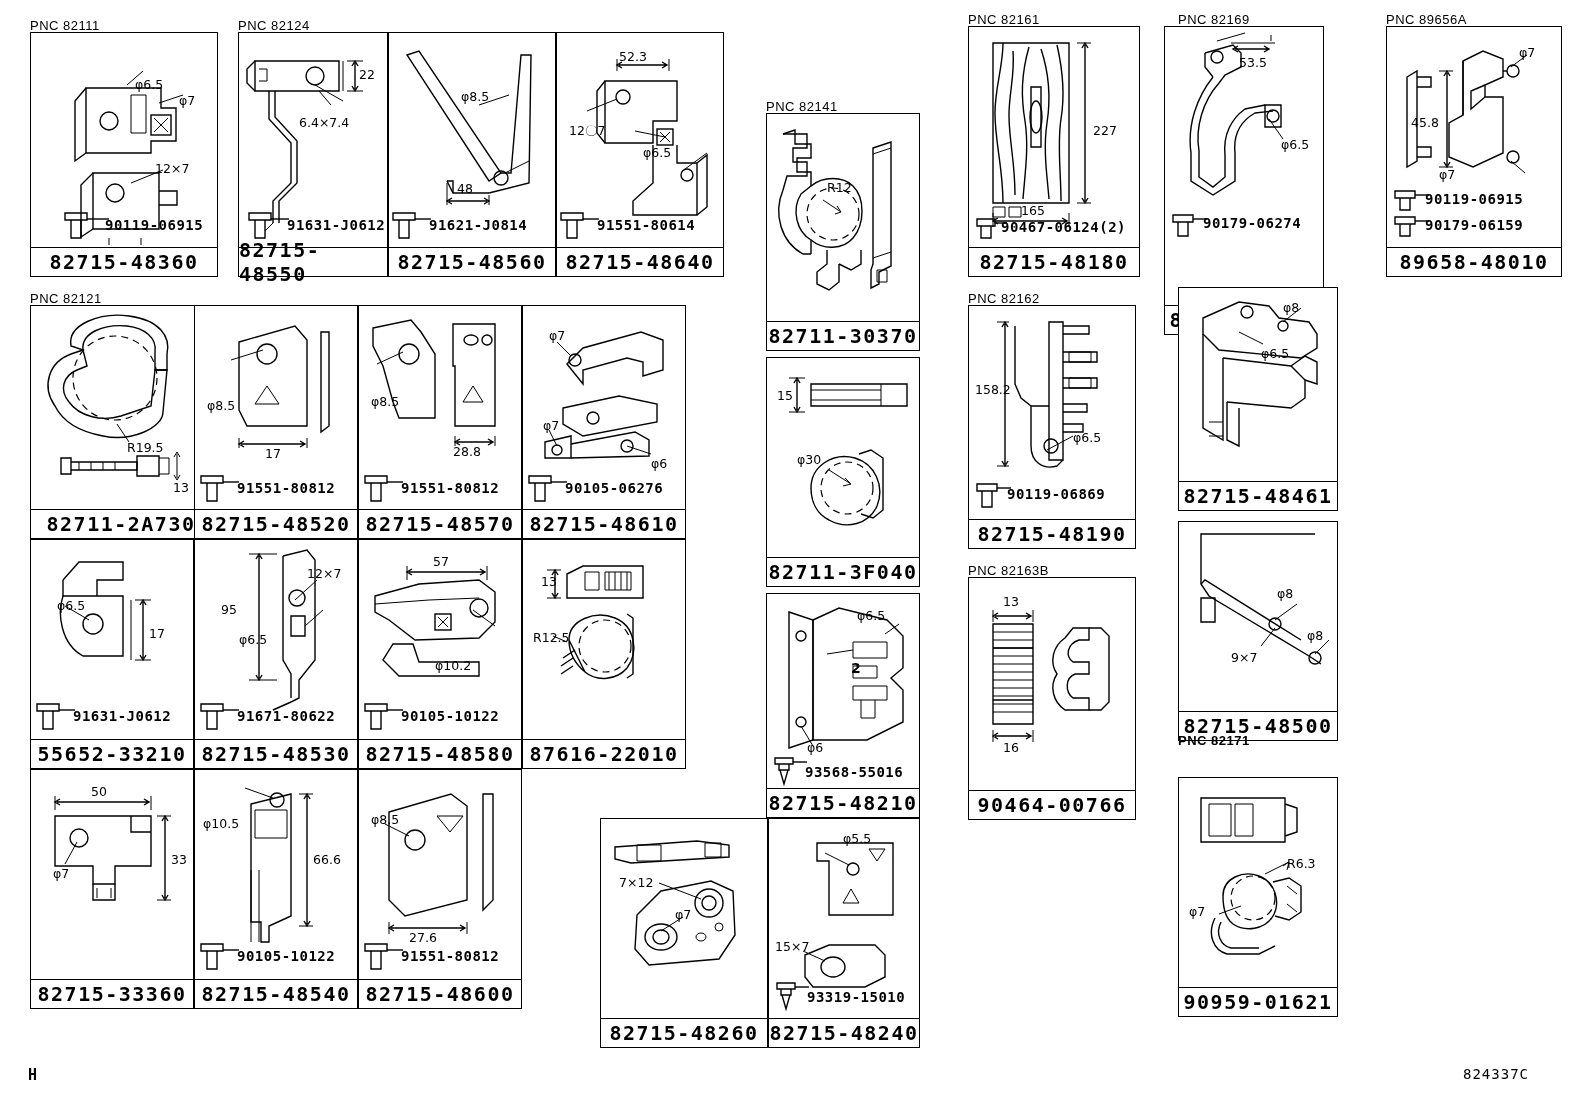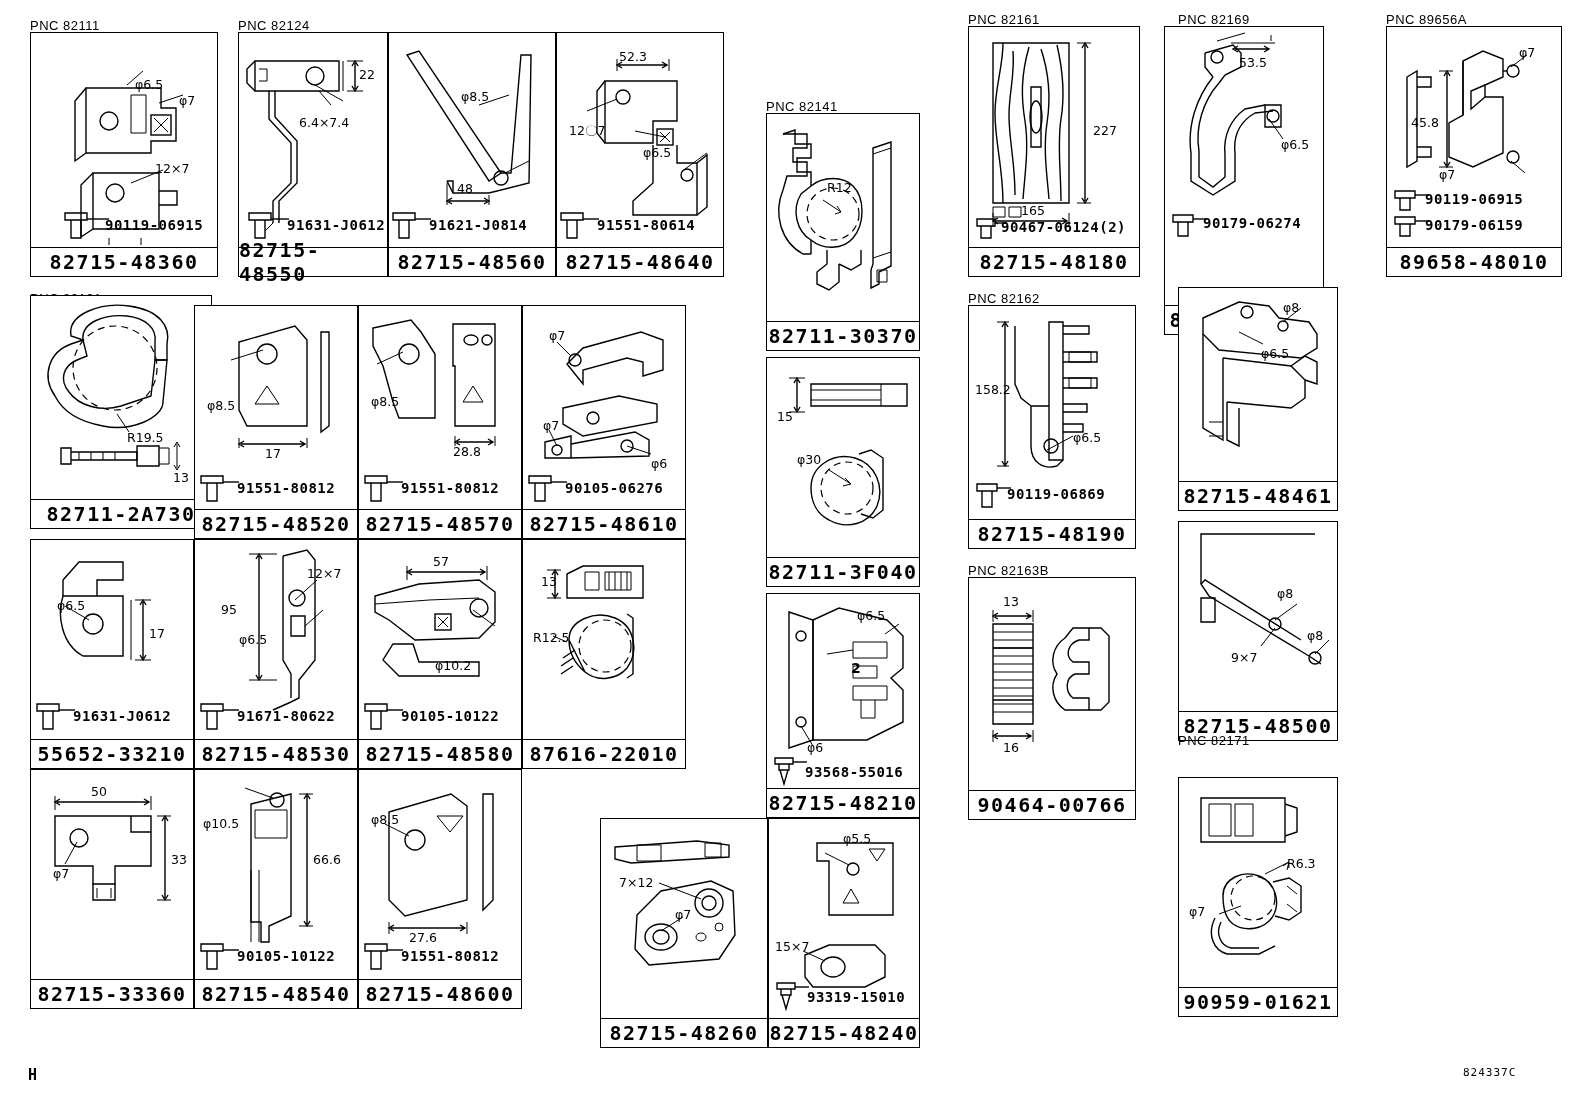--- a/index.html
+++ b/index.html
@@ -8,21 +8,21 @@
   .cell{position:absolute;border:1.5px solid #000;box-sizing:border-box;background:#fff;}
   .pnc{position:absolute;font-size:13px;letter-spacing:.5px;white-space:nowrap;}
   .partno{position:absolute;left:0;right:0;bottom:0;height:28px;border-top:1.5px solid #000;
           display:flex;align-items:center;justify-content:center;font-size:20px;letter-spacing:1.5px;
           font-family:"DejaVu Sans Mono",monospace;font-weight:bold;}
   .art{position:absolute;left:0;right:0;top:0;bottom:28px;overflow:hidden;}
   .art svg{position:absolute;left:0;top:0;}
   .boltlbl{position:absolute;font-size:14px;font-family:"DejaVu Sans Mono",monospace;font-weight:bold;white-space:nowrap;letter-spacing:.5px;}
   .dim{position:absolute;font-size:12.5px;font-family:"DejaVu Sans",sans-serif;white-space:nowrap;}
   .footL{position:absolute;left:28px;top:1066px;font-size:15px;font-weight:bold;font-family:"DejaVu Sans Mono",monospace;}
-  .footR{position:absolute;left:1463px;top:1066px;font-size:11px;font-family:"DejaVu Sans Mono",monospace;letter-spacing:1px;}
+  .footR{position:absolute;left:1463px;top:1066px;font-size:14px;font-family:"DejaVu Sans Mono",monospace;letter-spacing:1px;}
   svg{shape-rendering:geometricPrecision;}
   .ln{stroke:#000;stroke-width:1.4;fill:none;}
   .lnT{stroke:#000;stroke-width:1;fill:none;}
   .dash{stroke:#000;stroke-width:1.2;fill:none;stroke-dasharray:7 5;}
 </style>
 </head>
 <body>
 
 <div class="sheet">
 
@@ -131,21 +131,21 @@
       <svg width="168" height="40" viewBox="0 0 168 40" style="top:174px;">
         <path class="ln" d="M4 6 h22 v7 h-22 z M10 13 h10 v18 h-10 z"></path>
         <path class="ln" d="M26 12 h16"></path>
       </svg>
       <div class="boltlbl" style="left:40px;top:184px;">91551-80614</div>
     </div>
     <div class="partno">82715-48640</div>
   </div>
 
   <div class="pnc" style="left:30px;top:291px;">PNC 82121</div>
-  <div class="cell" style="left:30px;top:295px;width:182px;height:234px;">
+  <div class="cell" style="left:30px;top:305px;width:182px;height:234px;">
     <div class="art">
       <svg width="164" height="206" viewBox="0 0 164 206">
         <path class="ln" d="M40 40 C36 18 70 6 98 10 C128 14 140 30 136 48 L136 64 L124 64 L124 46 C126 32 114 22 96 20 C74 18 50 26 52 44 Z"></path>
         <path class="ln" d="M24 100 C10 80 18 56 40 48 L52 44 L56 60 L46 64 C32 70 28 84 38 96 C48 110 70 116 90 110 L120 100 L124 64 L136 64 L132 106 C132 122 100 136 72 130 C50 126 32 116 24 100 Z"></path>
         <circle class="dash" cx="84" cy="72" r="42"></circle>
         <path class="lnT" d="M86 118 L98 136"></path>
         <path class="ln" d="M30 152 h10 v16 h-10 z M40 156 h66 v8 h-66 z"></path>
         <path class="lnT" d="M48 156 v8 M60 156 v8 M72 156 v8 M84 156 v8"></path>
         <path class="ln" d="M106 150 h22 v20 h-22 z"></path>
         <path class="lnT" d="M128 152 h10 v16 h-10"></path>
@@ -414,21 +414,21 @@
       <svg width="154" height="202" viewBox="0 0 154 202">
         <path class="ln" d="M44 26 h96 v22 h-96 z"></path>
         <path class="lnT" d="M44 32 h70 M44 42 h70 M114 26 v22"></path>
         <path class="lnT" d="M22 20 h16 M22 54 h16"></path>
         <path class="ln" d="M30 22 v30 M27 25 L30 20 L33 25 M27 49 L30 54 L33 49"></path>
         <path class="ln" d="M44 130 C44 108 66 94 88 100 C108 106 118 128 110 148 C102 166 80 172 62 162 C50 156 44 144 44 130 Z"></path>
         <path class="ln" d="M92 96 L104 92 L116 100 L116 152 L106 160 L94 156"></path>
         <circle class="dash" cx="80" cy="130" r="26"></circle>
         <path class="lnT" d="M62 112 L84 126 M78 120 L84 126 L76 128"></path>
       </svg>
-      <div class="dim" style="left:10px;top:30px;margin-top:21px;">15</div>
+      <div class="dim" style="left:10px;top:30px;">15</div>
       <div class="dim" style="left:30px;top:94px;">φ30</div>
     </div>
     <div class="partno">82711-3F040</div>
   </div>
 
   <div class="cell" style="left:766px;top:593px;width:154px;height:225px;">
     <div class="art">
       <svg width="154" height="197" viewBox="0 0 154 197">
         <path class="ln" d="M22 18 L46 26 L46 146 L22 154 Z"></path>
         <ellipse class="ln" cx="34" cy="42" rx="5" ry="5"></ellipse>
@@ -638,21 +638,21 @@
         <path class="lnT" d="M136 132 L150 118"></path>
         <path class="lnT" d="M96 106 L82 124"></path>
       </svg>
       <div class="dim" style="left:98px;top:64px;">φ8</div>
       <div class="dim" style="left:128px;top:106px;">φ8</div>
       <div class="dim" style="left:52px;top:128px;">9×7</div>
     </div>
     <div class="partno">82715-48500</div>
   </div>
 
-  <div class="pnc" style="left:1178px;top:733px;">PNC 82171</div>
+  <div class="pnc" style="left:1178px;top:733px;font-weight:bold;">PNC 82171</div>
   <div class="cell" style="left:1178px;top:777px;width:160px;height:240px;">
     <div class="art">
       <svg width="160" height="212" viewBox="0 0 160 212">
         <path class="ln" d="M22 20 h84 v44 h-84 z"></path>
         <path class="lnT" d="M30 26 h22 v32 h-22 z M56 26 h18 v32 h-18 z"></path>
         <path class="ln" d="M106 26 L118 30 L118 54 L106 58"></path>
         <path class="ln" d="M44 118 C44 100 64 92 80 98 C96 104 102 124 94 138 C86 152 66 154 54 146 C46 140 44 130 44 118 Z"></path>
         <circle class="dash" cx="74" cy="120" r="22"></circle>
         <path class="ln" d="M94 104 L110 100 L122 108 L122 134 L110 142 L96 138"></path>
         <path class="lnT" d="M108 108 L118 116 M108 126 L118 134"></path>

